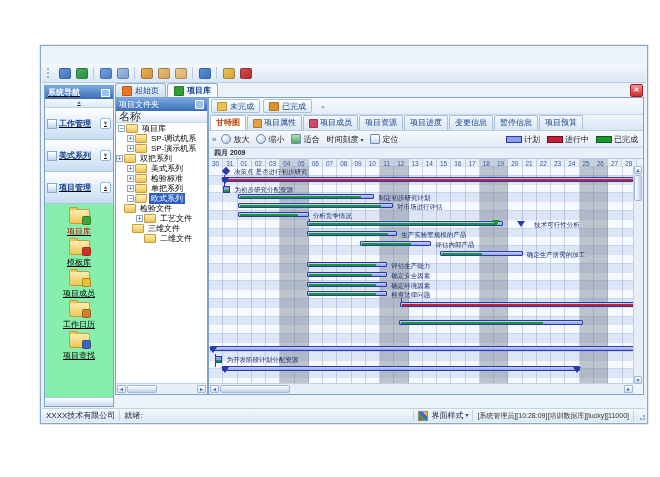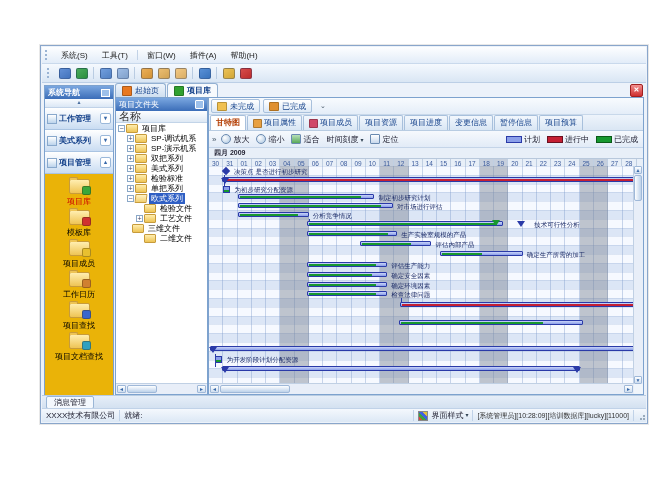--- a/index.html
+++ b/index.html
@@ -12,25 +12,25 @@
   .menu-item{padding:2px 7px;cursor:default;}
   .menu-sep{width:1px;height:10px;background:#c2d2e6;margin:0 2px;}
 
   
   .toolbar{position:absolute;left:1px;top:18px;right:1px;height:18px;background:linear-gradient(#f5f9fe,#d9e6f4);border-bottom:1px solid #bccfe6;display:flex;align-items:center;padding-left:2px;}
   .tbtn{width:15px;height:14px;margin:0 1px;border-radius:2px;display:flex;align-items:center;justify-content:center;}
   .tglyph{width:10px;height:9px;border-radius:2px;border:1px solid rgba(20,40,80,.35);}
   .tsep{width:1px;height:12px;background:#b9cce2;margin:0 3px;}
 
   
-  .sidebar{position:absolute;left:3px;top:39px;width:68px;bottom:16px;border:1px solid #7da2ce;background:#eab308;overflow:hidden;}
+  .sidebar{position:absolute;left:3px;top:39px;width:68px;bottom:16px;border:1px solid #7da2ce;background:#86efac;overflow:hidden;text-decoration:underline;}
   .sb-header{height:13px;background:linear-gradient(#7aa7e0,#3b6db8);color:#fff;font-size:8px;font-weight:bold;display:flex;align-items:center;justify-content:space-between;padding:0 3px;}
   .sb-winbox{width:7px;height:6px;border:1px solid #fff;background:#9dc0ea;flex:none;}
   .sb-collapse{height:8px;background:linear-gradient(#f8fbff,#dbe7f5);border-bottom:1px solid #c0d2e8;text-align:center;font-size:6px;line-height:7px;color:#4a6f9f;}
-  .sb-sec{height:13px;background:linear-gradient(#ffffff,#c9dcf2);border-bottom:1px solid #aac4e2;display:flex;align-items:center;padding:4px 2px;font-size:8px;font-weight:bold;color:#15428b;}
+  .sb-sec{height:13px;background:linear-gradient(#ffffff,#c9dcf2);border-bottom:1px solid #aac4e2;display:flex;align-items:center;padding:9px 2px;font-size:8px;font-weight:bold;color:#15428b;}
   .sb-sec-icon{width:8px;height:8px;margin-right:2px;border:1px solid #88a8cc;background:linear-gradient(#ffffff,#bcd4ec);flex:none;}
   .sb-sec-label{flex:1;white-space:nowrap;overflow:hidden;}
   .sb-sec-chev{width:9px;height:9px;border:1px solid #9ab8da;border-radius:2px;background:#fff;font-size:6px;line-height:8px;text-align:center;color:#3a6aaa;flex:none;}
   .sb-items{padding:3px 0 0 0;}
   .sb-item{text-align:center;margin-bottom:3px;cursor:default;}
   .sb-item-icon{width:19px;height:13px;margin:2px auto 2px;position:relative;background:linear-gradient(#ffeeb0,#eec455);border:1px solid #c79b3b;border-radius:2px;}
   .sb-item-icon::before{content:"";position:absolute;left:-1px;top:-3px;width:7px;height:2px;background:#eec455;border:1px solid #c79b3b;border-bottom:none;border-radius:2px 2px 0 0;}
   .sb-accent{position:absolute;right:-2px;bottom:-2px;width:7px;height:7px;border-radius:2px;border:1px solid rgba(60,40,0,.35);}
   .sb-item-label{font-size:8px;color:#000;white-space:nowrap;}
   .sb-item.sel .sb-item-label{color:#cc0000;}
@@ -121,29 +121,20 @@
     radial-gradient(circle at 8px 8px, #9ab 1px, transparent 1.4px),
     radial-gradient(circle at 5px 8px, #9ab 1px, transparent 1.4px),
     radial-gradient(circle at 8px 5px, #9ab 1px, transparent 1.4px);}
 </style>
 </head>
 <body>
 
 <div class="page">
   <div class="window">
 
-    <div class="menubar" id="menubar">
-      <div class="menu-handle"></div>
-    <div class="menu-item">系统(S)</div>
-        <div class="menu-item">工具(T)</div>
-        <div class="menu-sep"></div>
-        <div class="menu-item">窗口(W)</div>
-        <div class="menu-item">插件(A)</div>
-        <div class="menu-item">帮助(H)</div>
-      </div>
 
     <div class="toolbar" id="toolbar">
       <div class="menu-handle"></div>
     <div class="tbtn">
           <div class="tglyph" style="background: linear-gradient(145deg, rgba(255, 255, 255, 0.133), rgba(0, 0, 0, 0.094)), rgb(74, 127, 208);"></div>
         </div>
         <div class="tbtn">
           <div class="tglyph" style="background: linear-gradient(145deg, rgba(255, 255, 255, 0.133), rgba(0, 0, 0, 0.094)), rgb(47, 158, 68);"></div>
         </div>
         <div class="tsep"></div>
@@ -222,26 +213,20 @@
                 <div class="sb-accent" style="background: rgb(208, 128, 48);"></div>
               </div>
               <div class="sb-item-label">工作日历</div>
             </div>
             <div class="sb-item">
               <div class="sb-item-icon">
                 <div class="sb-accent" style="background: rgb(58, 102, 204);"></div>
               </div>
               <div class="sb-item-label">项目查找</div>
             </div>
-            <div class="sb-item">
-              <div class="sb-item-icon">
-                <div class="sb-accent" style="background: rgb(48, 160, 192);"></div>
-              </div>
-              <div class="sb-item-label">项目文档查找</div>
-            </div>
           </div>
         </div>
       <div class="sb-partial"></div>
     </div>
 
     <div class="dock">
       <div class="tabstrip" id="tabstrip">
         <div class="dtab">
             <div class="dtab-icon" style="background: rgb(232, 120, 32);"></div>
             <div class="dtab-label">起始页</div>
@@ -269,21 +254,21 @@
               <div class="trow" style="padding-left: 11px;">
                 <div class="texp">+</div>
                 <div class="tfolder"></div>
                 <div class="tlabel">SP-调试机系</div>
               </div>
               <div class="trow" style="padding-left: 11px;">
                 <div class="texp">+</div>
                 <div class="tfolder"></div>
                 <div class="tlabel">SP-演示机系</div>
               </div>
-              <div class="trow" style="padding-left: 11px; align-items: center;">
+              <div class="trow" style="padding-left: 0; align-items: center;">
                 <div class="texp">+</div>
                 <div class="tfolder"></div>
                 <div class="tlabel">双把系列</div>
               </div>
               <div class="trow" style="padding-left: 11px;">
                 <div class="texp">+</div>
                 <div class="tfolder"></div>
                 <div class="tlabel">美式系列</div>
               </div>
               <div class="trow" style="padding-left: 11px;">
@@ -294,21 +279,21 @@
               <div class="trow" style="padding-left: 11px;">
                 <div class="texp">+</div>
                 <div class="tfolder"></div>
                 <div class="tlabel">单把系列</div>
               </div>
               <div class="trow sel" style="padding-left: 11px;">
                 <div class="texp">−</div>
                 <div class="tfolder open"></div>
                 <div class="tlabel">欧式系列</div>
               </div>
-              <div class="trow" style="padding-left: 20px;">
+              <div class="trow" style="">
                 <div class="texp none"></div>
                 <div class="tfolder"></div>
                 <div class="tlabel">检验文件</div>
               </div>
               <div class="trow" style="padding-left: 20px;">
                 <div class="texp">+</div>
                 <div class="tfolder"></div>
                 <div class="tlabel">工艺文件</div>
               </div>
               <div class="trow" style="padding-left: 8px;">
@@ -528,23 +513,20 @@
             <div class="scr-btn">◄</div>
             <div class="scr-thumb" style="width:70px;margin-left:1px;"></div>
             <div class="scr-space"></div>
             <div class="scr-btn">►</div>
           </div>
         </div>
 
       </div>
     </div>
 
-    <div class="bottomtabs">
-      <div class="btab">消息管理</div>
-    </div>
 
     <div class="statusbar">
       <div class="st-cell">XXXX技术有限公司</div>
       <div class="st-cell st-ready">就绪:</div>
       <div class="st-cell st-style">
         <span class="st-style-icon"></span>
         <span>界面样式</span>
         <span class="g-drop">▾</span>
       </div>
       <div class="st-cell st-session">[系统管理员][10:28:09][培训数据库][lucky][11000]</div>

